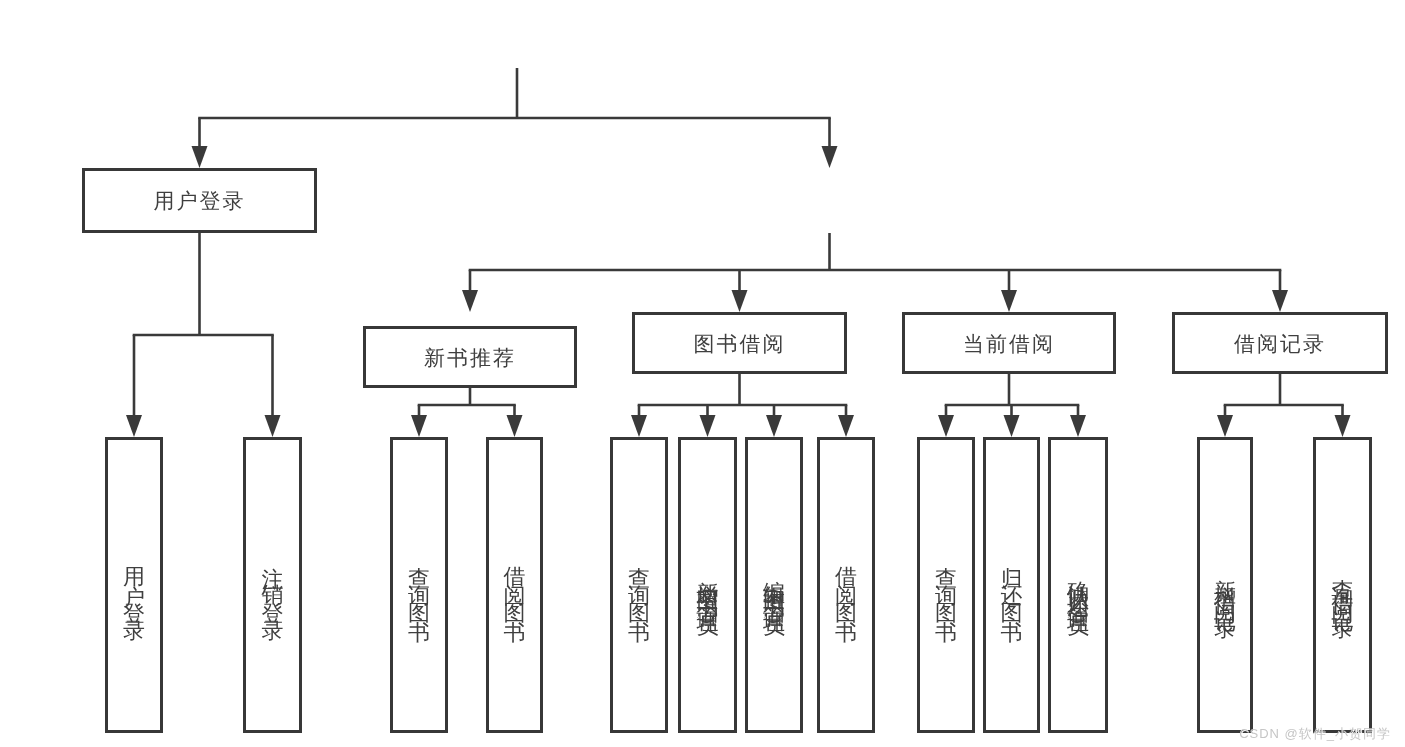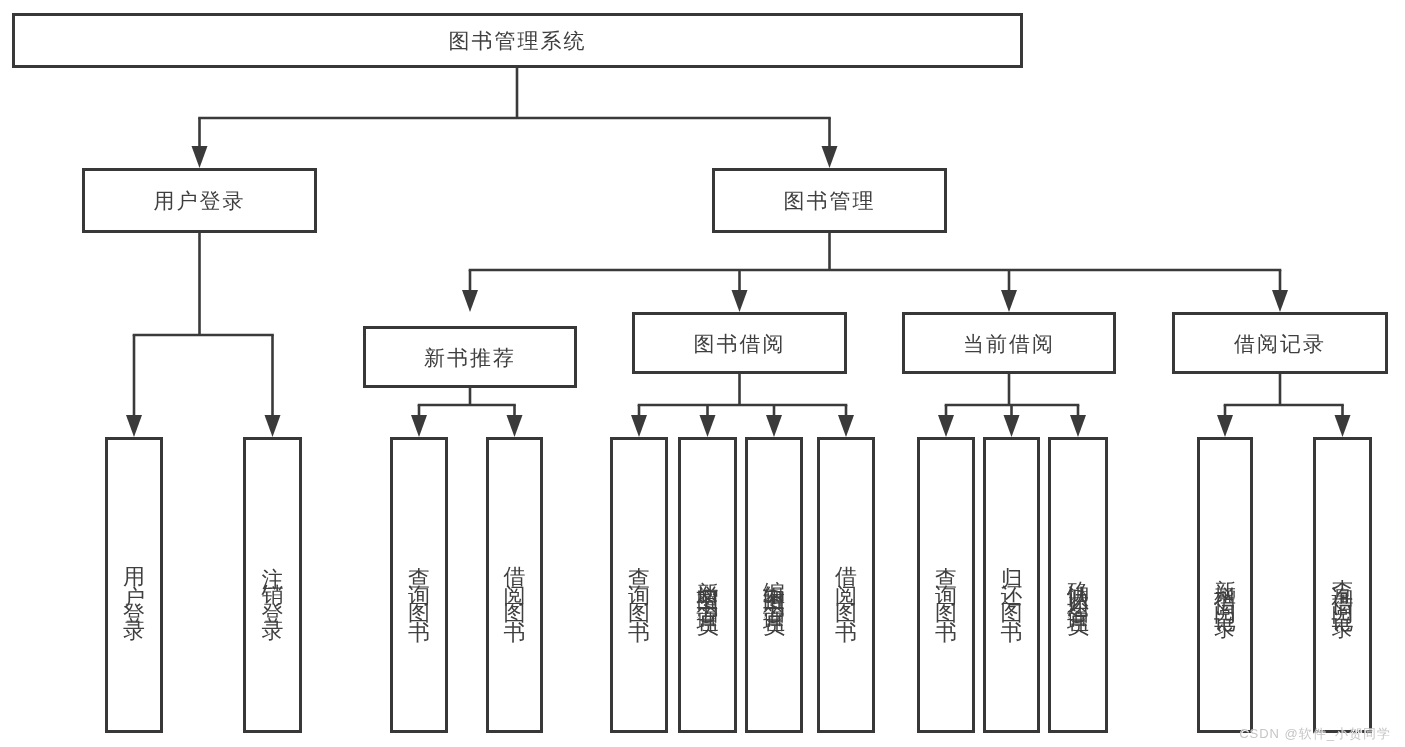--- a/index.html
+++ b/index.html
@@ -104,24 +104,22 @@
       <line x1="1078" y1="405" x2="1078" y2="419" stroke="var(--line)" stroke-width="2.6"></line>
       <polygon points="1078,437 1070,415 1086,415" fill="var(--line)"></polygon>
       <line x1="1280" y1="374" x2="1280" y2="405" stroke="var(--line)" stroke-width="2.6"></line>
       <line x1="1223.7" y1="405" x2="1343.8" y2="405" stroke="var(--line)" stroke-width="2.6"></line>
       <line x1="1225" y1="405" x2="1225" y2="419" stroke="var(--line)" stroke-width="2.6"></line>
       <polygon points="1225,437 1217,415 1233,415" fill="var(--line)"></polygon>
       <line x1="1342.5" y1="405" x2="1342.5" y2="419" stroke="var(--line)" stroke-width="2.6"></line>
       <polygon points="1342.5,437 1334.5,415 1350.5,415" fill="var(--line)"></polygon>
     </svg>
 
-  <div class="node hbox" style="left:12px;top:13px;width:1011px;height:55px;">图书管理系统</div>
 
   <div class="node hbox" style="left:82px;top:168px;width:235px;height:65px;">用户登录</div>
-  <div class="node hbox" style="left:712px;top:168px;width:235px;height:65px;">图书管理</div>
 
   <div class="node hbox" style="left:363px;top:312px;width:214px;height:62px;margin-top:14px;">新书推荐</div>
   <div class="node hbox" style="left:902px;top:312px;width:214px;height:62px;">当前借阅</div>
   <div class="node hbox" style="left:632px;top:312px;width:215px;height:62px;">图书借阅</div>
   <div class="node hbox" style="left:1172px;top:312px;width:216px;height:62px;">借阅记录</div>
 
   <div class="node vbox sp4" style="left:105px;top:437px;width:58px;height:296px;">用户登录</div>
   <div class="node vbox sp4" style="left:243px;top:437px;width:59px;height:296px;">注销登录</div>
 
   <div class="node vbox sp4" style="left:390px;top:437px;width:58px;height:296px;">查询图书</div>

